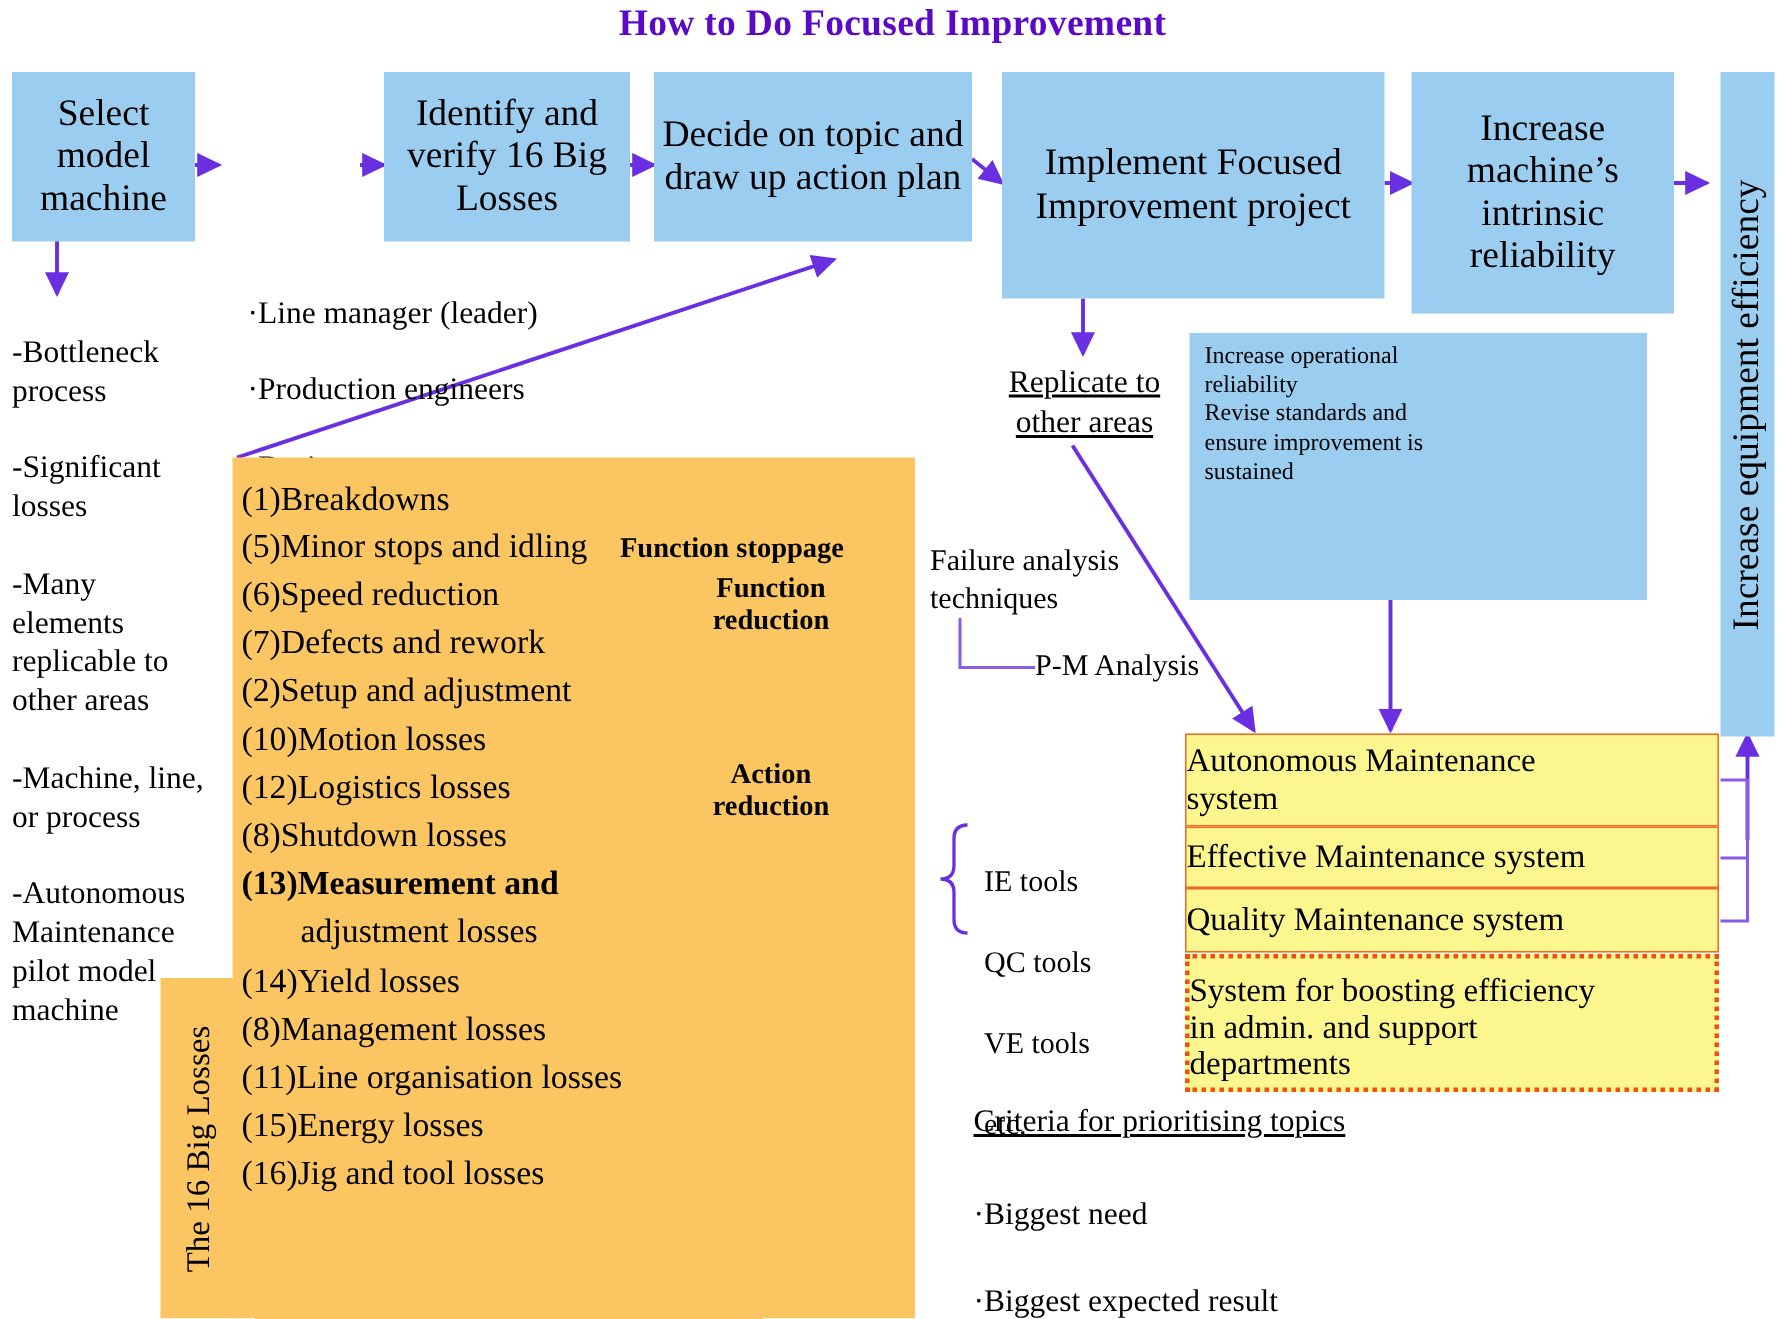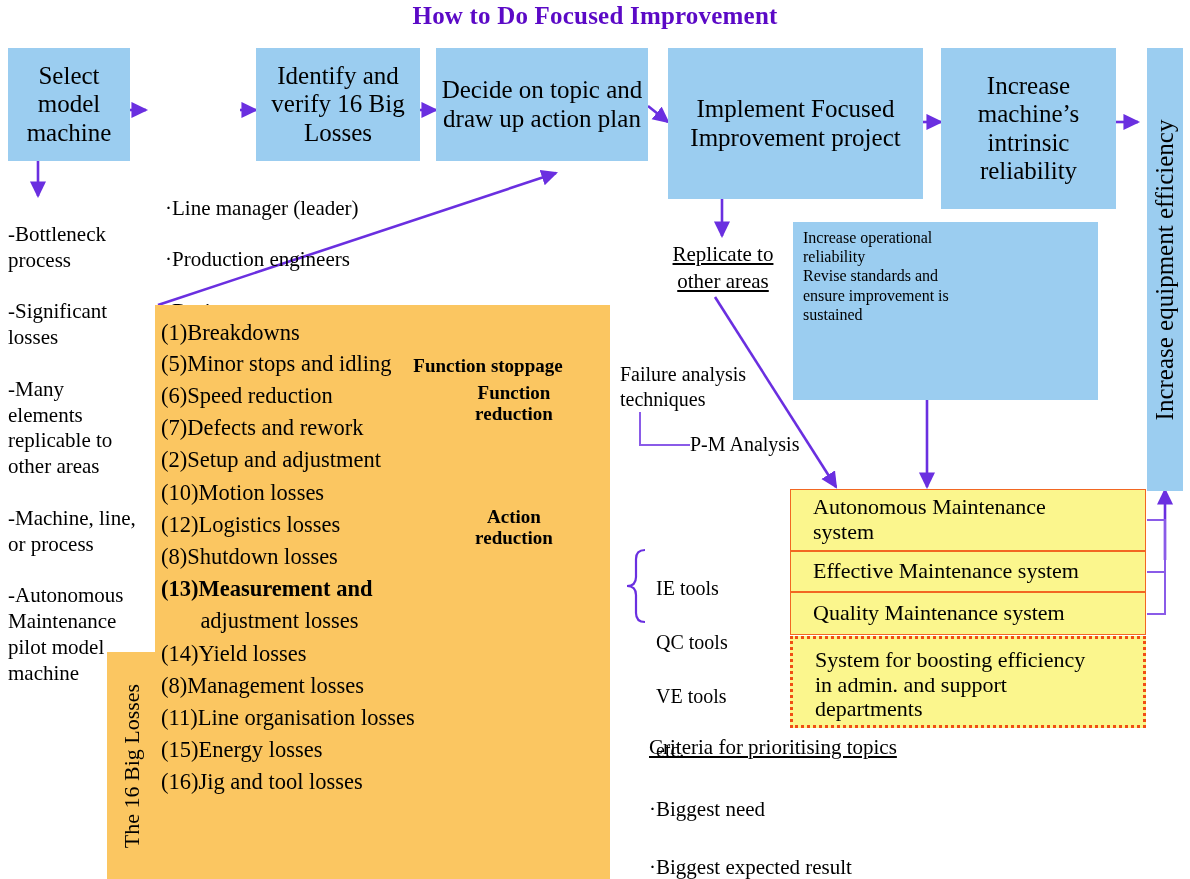--- a/index.html
+++ b/index.html
@@ -24,21 +24,21 @@
 
   .orangebox{background:#FBC661;}
   .orangetab{background:#FBC661;}
   .orangetab .vtxt{position:absolute;left:50%;top:50%;transform:translate(-50%,-50%) rotate(-90deg);
     white-space:nowrap;font-size:22px;}
 
   .lossrow{font-size:22.5px;line-height:1.0;white-space:pre;}
   .brlabel{font-weight:bold;font-size:19px;line-height:1.12;text-align:center;}
 
   .yellowbox{background:#FBF68D;border:1.6px solid #F26722;display:flex;align-items:center;
-             font-size:22px;line-height:1.12;padding-left:22px;box-sizing:border-box;}
+             font-size:22px;line-height:1.12;padding-left:0;box-sizing:border-box;}
   .yellowbox.dotted{border:3.5px dotted #F04E14;align-items:flex-start;padding-top:6px;}
 
   .underline{text-decoration:underline;}
   svg{position:absolute;left:0;top:0;overflow:visible;pointer-events:none;}
 </style>
 </head>
 <body>
 
 <div id="stage">
 

